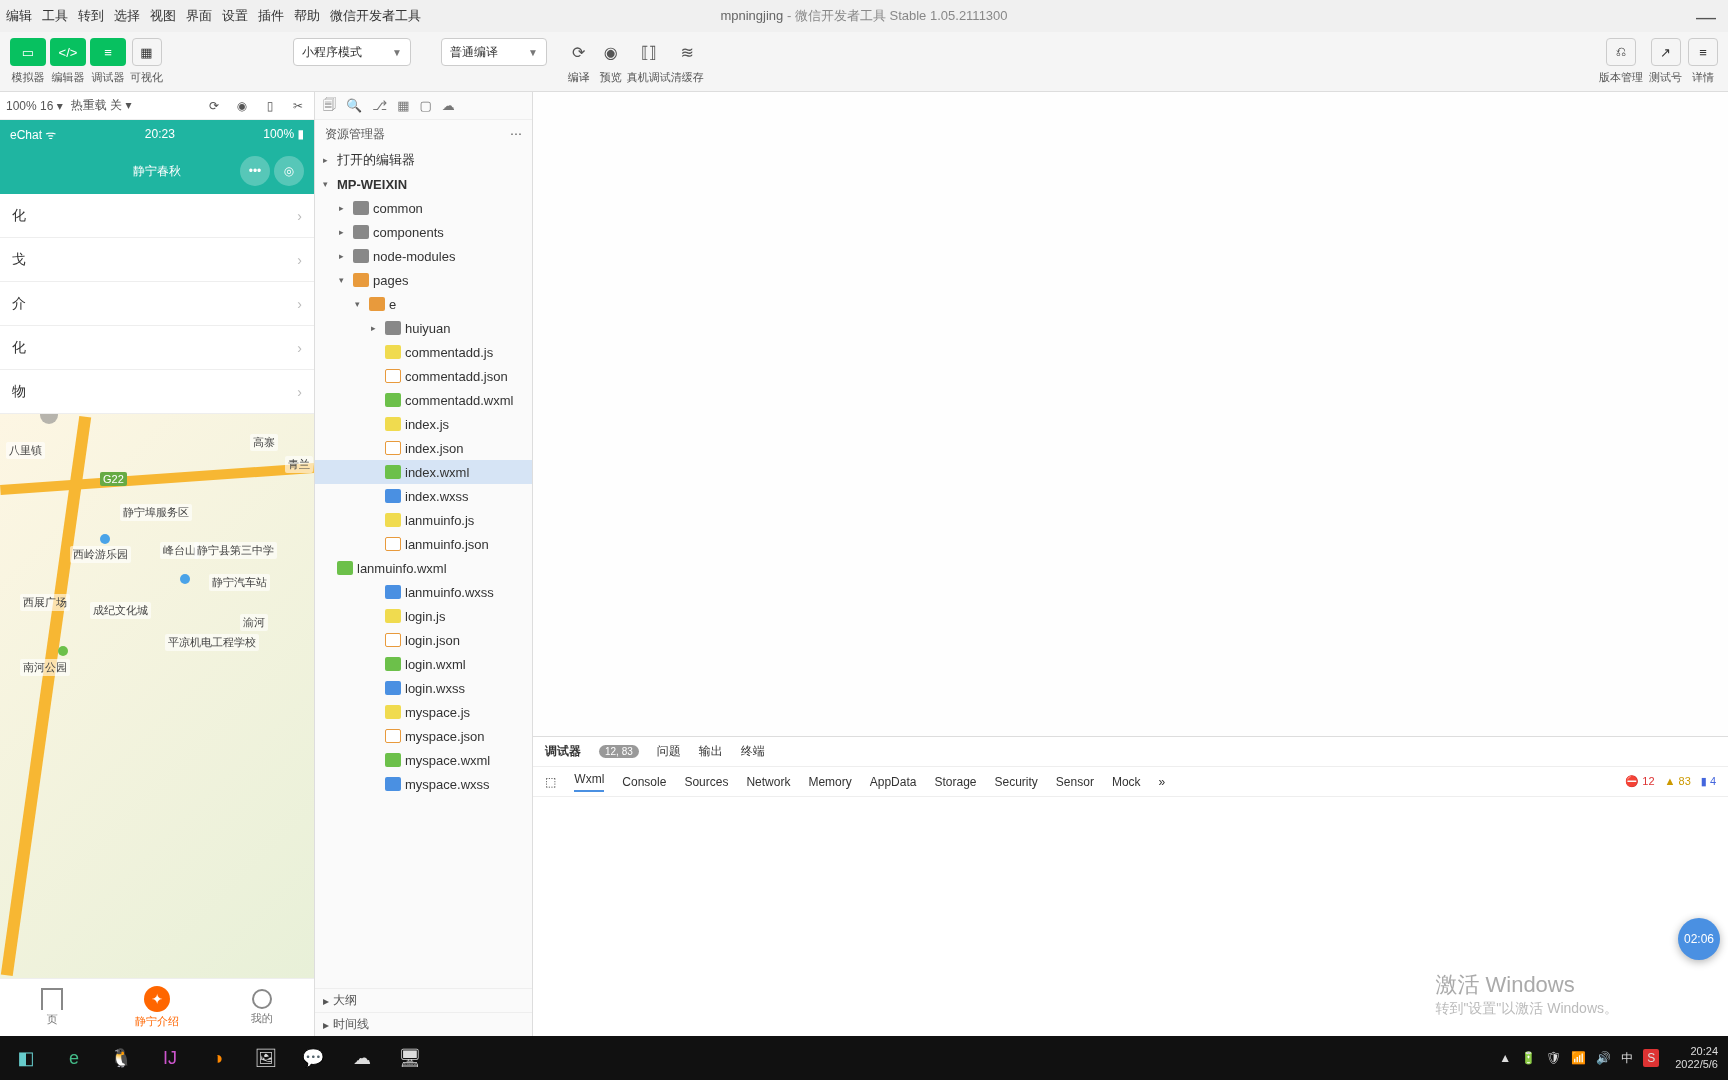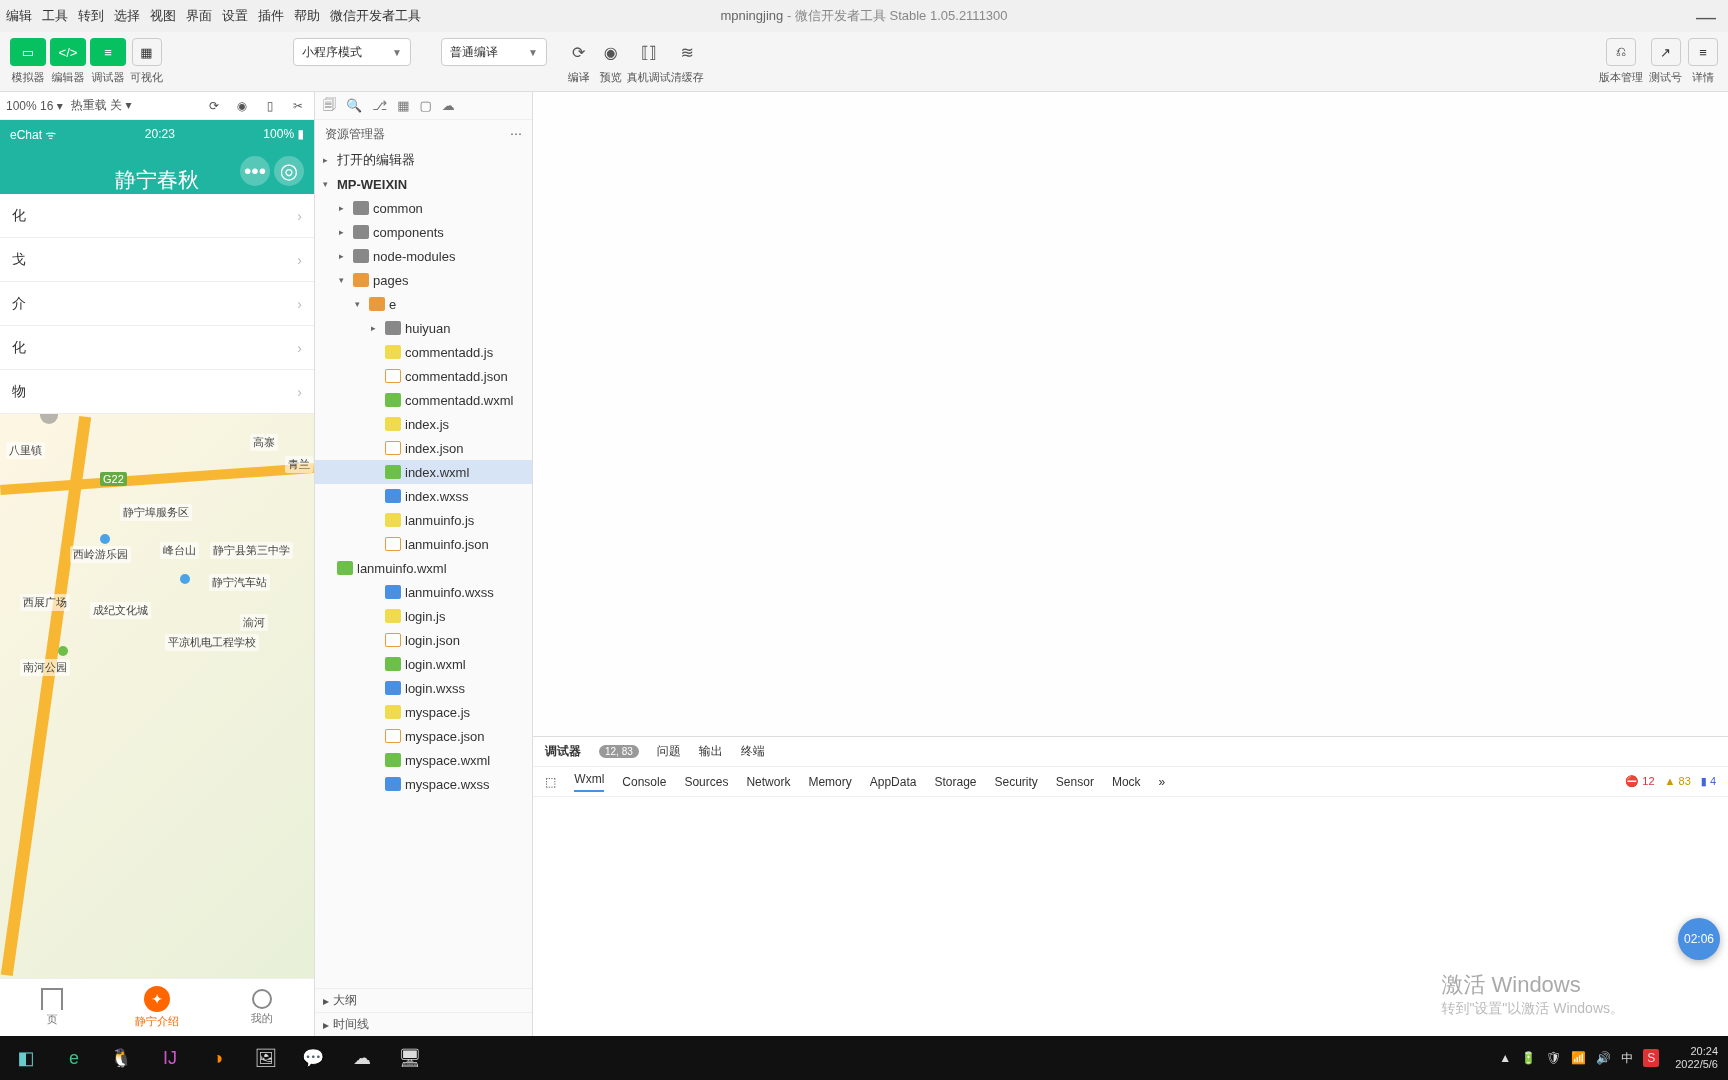--- a/index.html
+++ b/index.html
@@ -25,21 +25,21 @@
 .rightgroup { position: absolute; right: 10px; top: 38px; display: flex; gap: 6px; }
 
 
 .mainrow { display: flex; height: calc(100% - 92px - 44px); }
 
 .sim { width: 315px; background: #fff; border-right: 1px solid #ddd; display: flex; flex-direction: column; }
 .simtop { height: 28px; display: flex; align-items: center; gap: 8px; padding: 0 6px; font-size: 12px; color: #555; border-bottom: 1px solid #eee; }
 .simtop .sp { flex: 1; }
 .simtop .ic { width: 20px; text-align: center; cursor: pointer; }
 .phonebar { height: 28px; background: #1fb5a1; color: #fff; display: flex; align-items: center; justify-content: space-between; padding: 0 10px; font-size: 12px; }
-.phonehead { height: 46px; background: #1fb5a1; color: #fff; display: flex; align-items: flex-end; justify-content: center; font-size: 21px; position: relative; }
+.phonehead { height: 46px; background: #1fb5a1; color: #fff; display: flex; align-items: center; justify-content: center; font-size: 12px; position: relative; }
 .caps { position: absolute; right: 10px; top: 8px; display: flex; gap: 4px; }
 .caps div { width: 30px; height: 30px; border-radius: 15px; background: rgba(255,255,255,.25); display: flex; align-items: center; justify-content: center; color: #fff; }
 .simlist { flex: 0 0 auto; }
 .simitem { height: 44px; border-bottom: 1px solid #eee; display: flex; align-items: center; justify-content: space-between; padding: 0 12px; font-size: 14px; cursor: pointer; }
 .simitem .chev { color: #bbb; }
 .map { flex: 1; background: linear-gradient(135deg,#fdf6e3,#e8f0d8); position: relative; overflow: hidden; }
 .map .road { position: absolute; background: #f7b733; }
 .map .lbl { position: absolute; font-size: 11px; color: #444; background: rgba(255,255,255,.6); padding: 1px 3px; border-radius: 2px; }
 .map .dot { position: absolute; width: 10px; height: 10px; background: #4aa3e8; border-radius: 50%; }
 .map .gdot { position: absolute; width: 18px; height: 18px; background: #888; border-radius: 50%; opacity: .6; left: 40px; top: -8px; }
@@ -93,21 +93,21 @@
 
 .statusbar { height: 30px; background: #f0f0f0; border-top: 1px solid #ddd; display: flex; align-items: center; padding: 0 12px; gap: 18px; font-size: 12px; color: #555; }
 .statusbar .sp { flex: 1; }
 
 
 .taskbar { position: absolute; left: 0; right: 0; bottom: 0; height: 44px; background: #111; display: flex; align-items: center; padding: 0 4px; gap: 4px; }
 .taskbar .tb { width: 44px; height: 36px; display: flex; align-items: center; justify-content: center; cursor: pointer; color: #ddd; font-size: 18px; }
 .taskbar .tray { margin-left: auto; display: flex; align-items: center; gap: 10px; color: #ddd; font-size: 12px; }
 .clock { text-align: right; font-size: 11px; line-height: 13px; padding: 0 6px; }
 
-.watermark { position: absolute; right: 104px; bottom: 62px; color: #bbb; font-size: 14px; text-align: left; margin-top: 16px; }
+.watermark { position: absolute; right: 110px; bottom: 62px; color: #bbb; font-size: 14px; text-align: left; margin-top: 16px; }
 .watermark .big { font-size: 22px; color: #aaa; }
 </style>
 </head>
 <body>
 
 <div class="menubar">
   <span>编辑</span>
   <span>工具</span>
   <span>转到</span>
   <span>选择</span>
@@ -236,21 +236,21 @@
       <div class="road" style="left:0;top:60px;width:100%;height:10px;transform:rotate(-4deg)"></div>
       <div class="road" style="left:40px;top:0;width:12px;height:100%;transform:rotate(8deg)"></div>
       <div class="lbl" style="left:250px;top:20px">高寨</div>
       <div class="lbl" style="left:285px;top:42px">青兰</div>
       <div class="lbl" style="left:6px;top:28px">八里镇</div>
       <div class="lbl" style="left:100px;top:58px;background:#6a4;color:#fff">G22</div>
       <div class="lbl" style="left:120px;top:90px">静宁埠服务区</div>
       <div class="dot" style="left:100px;top:120px"></div>
       <div class="lbl" style="left:70px;top:132px">西岭游乐园</div>
       <div class="lbl" style="left:160px;top:128px">峰台山</div>
-      <div class="lbl" style="left:210px;top:128px">静宁县第三中学</div>
+      <div class="lbl" style="left:194px;top:128px">静宁县第三中学</div>
       <div class="dot" style="left:180px;top:160px"></div>
       <div class="lbl" style="left:209px;top:160px">静宁汽车站</div>
       <div class="lbl" style="left:20px;top:180px">西展广场</div>
       <div class="lbl" style="left:90px;top:188px">成纪文化城</div>
       <div class="lbl" style="left:240px;top:200px">渝河</div>
       <div class="dot" style="left:58px;top:232px;background:#6cc04a"></div>
       <div class="lbl" style="left:165px;top:220px">平凉机电工程学校</div>
       <div class="lbl" style="left:20px;top:245px">南河公园</div>
     </div>
     <div class="tabbar">

